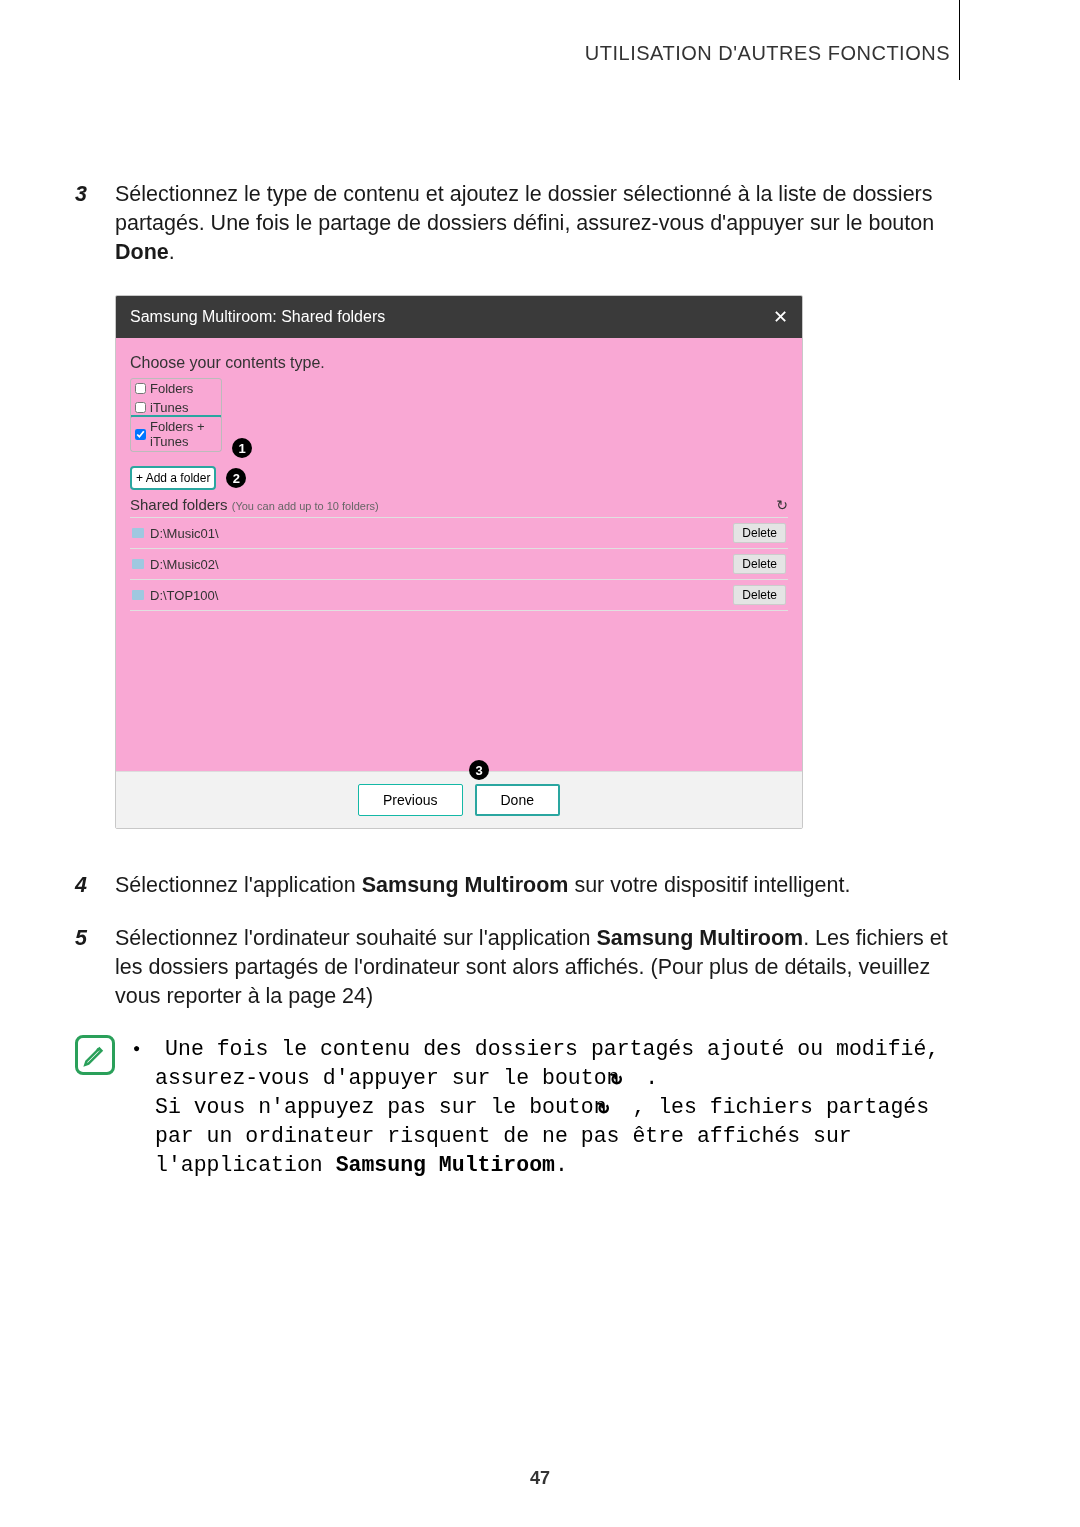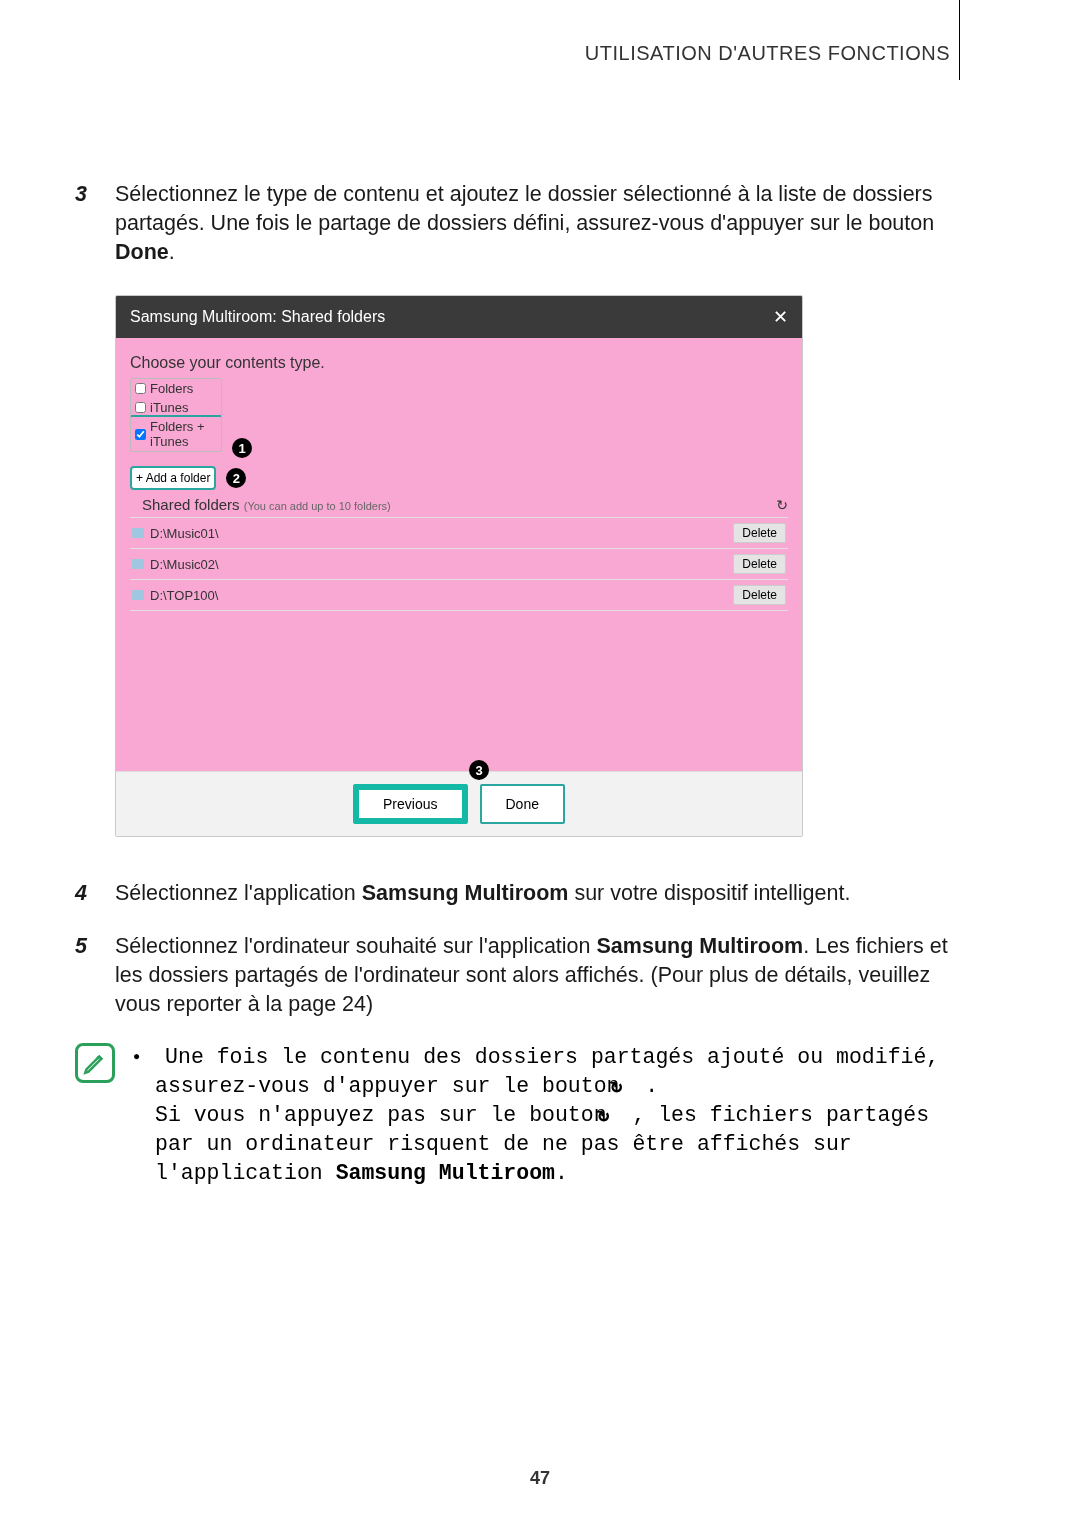--- a/index.html
+++ b/index.html
@@ -104,21 +104,20 @@
       padding: 3px 4px;
       font-size: 12px;
       background: #fff;
     }
     .shared-label {
       font-size: 15px;
       display: flex;
       justify-content: space-between;
       align-items: center;
       margin-bottom: 4px;
-      margin-left: 12px;
     }
     .shared-label .sub { font-size: 11px; color: #666; }
     .refresh-ic { font-size: 14px; cursor: pointer; }
     .folder-list { border-top: 1px solid #e0e0e0; }
     .folder-row {
       display: flex;
       justify-content: space-between;
       align-items: center;
       border-bottom: 1px solid #e0e0e0;
       padding: 5px 2px;
@@ -136,21 +135,21 @@
     .dialog-footer {
       background: #f2f2f2;
       border-top: 1px solid #ddd;
       padding: 12px;
       display: flex;
       justify-content: center;
       gap: 12px;
       position: relative;
     }
     .dlg-btn {
-      border: 6px solid #14b8a6;
+      border: 1px solid #14b8a6;
       background: #fff;
       padding: 6px 24px;
       font-size: 14px;
       border-radius: 2px;
     }
     .dlg-btn.done {
       border: 2.5px solid #2aa6a0;
     }
     .badge3 {
       position: absolute;

